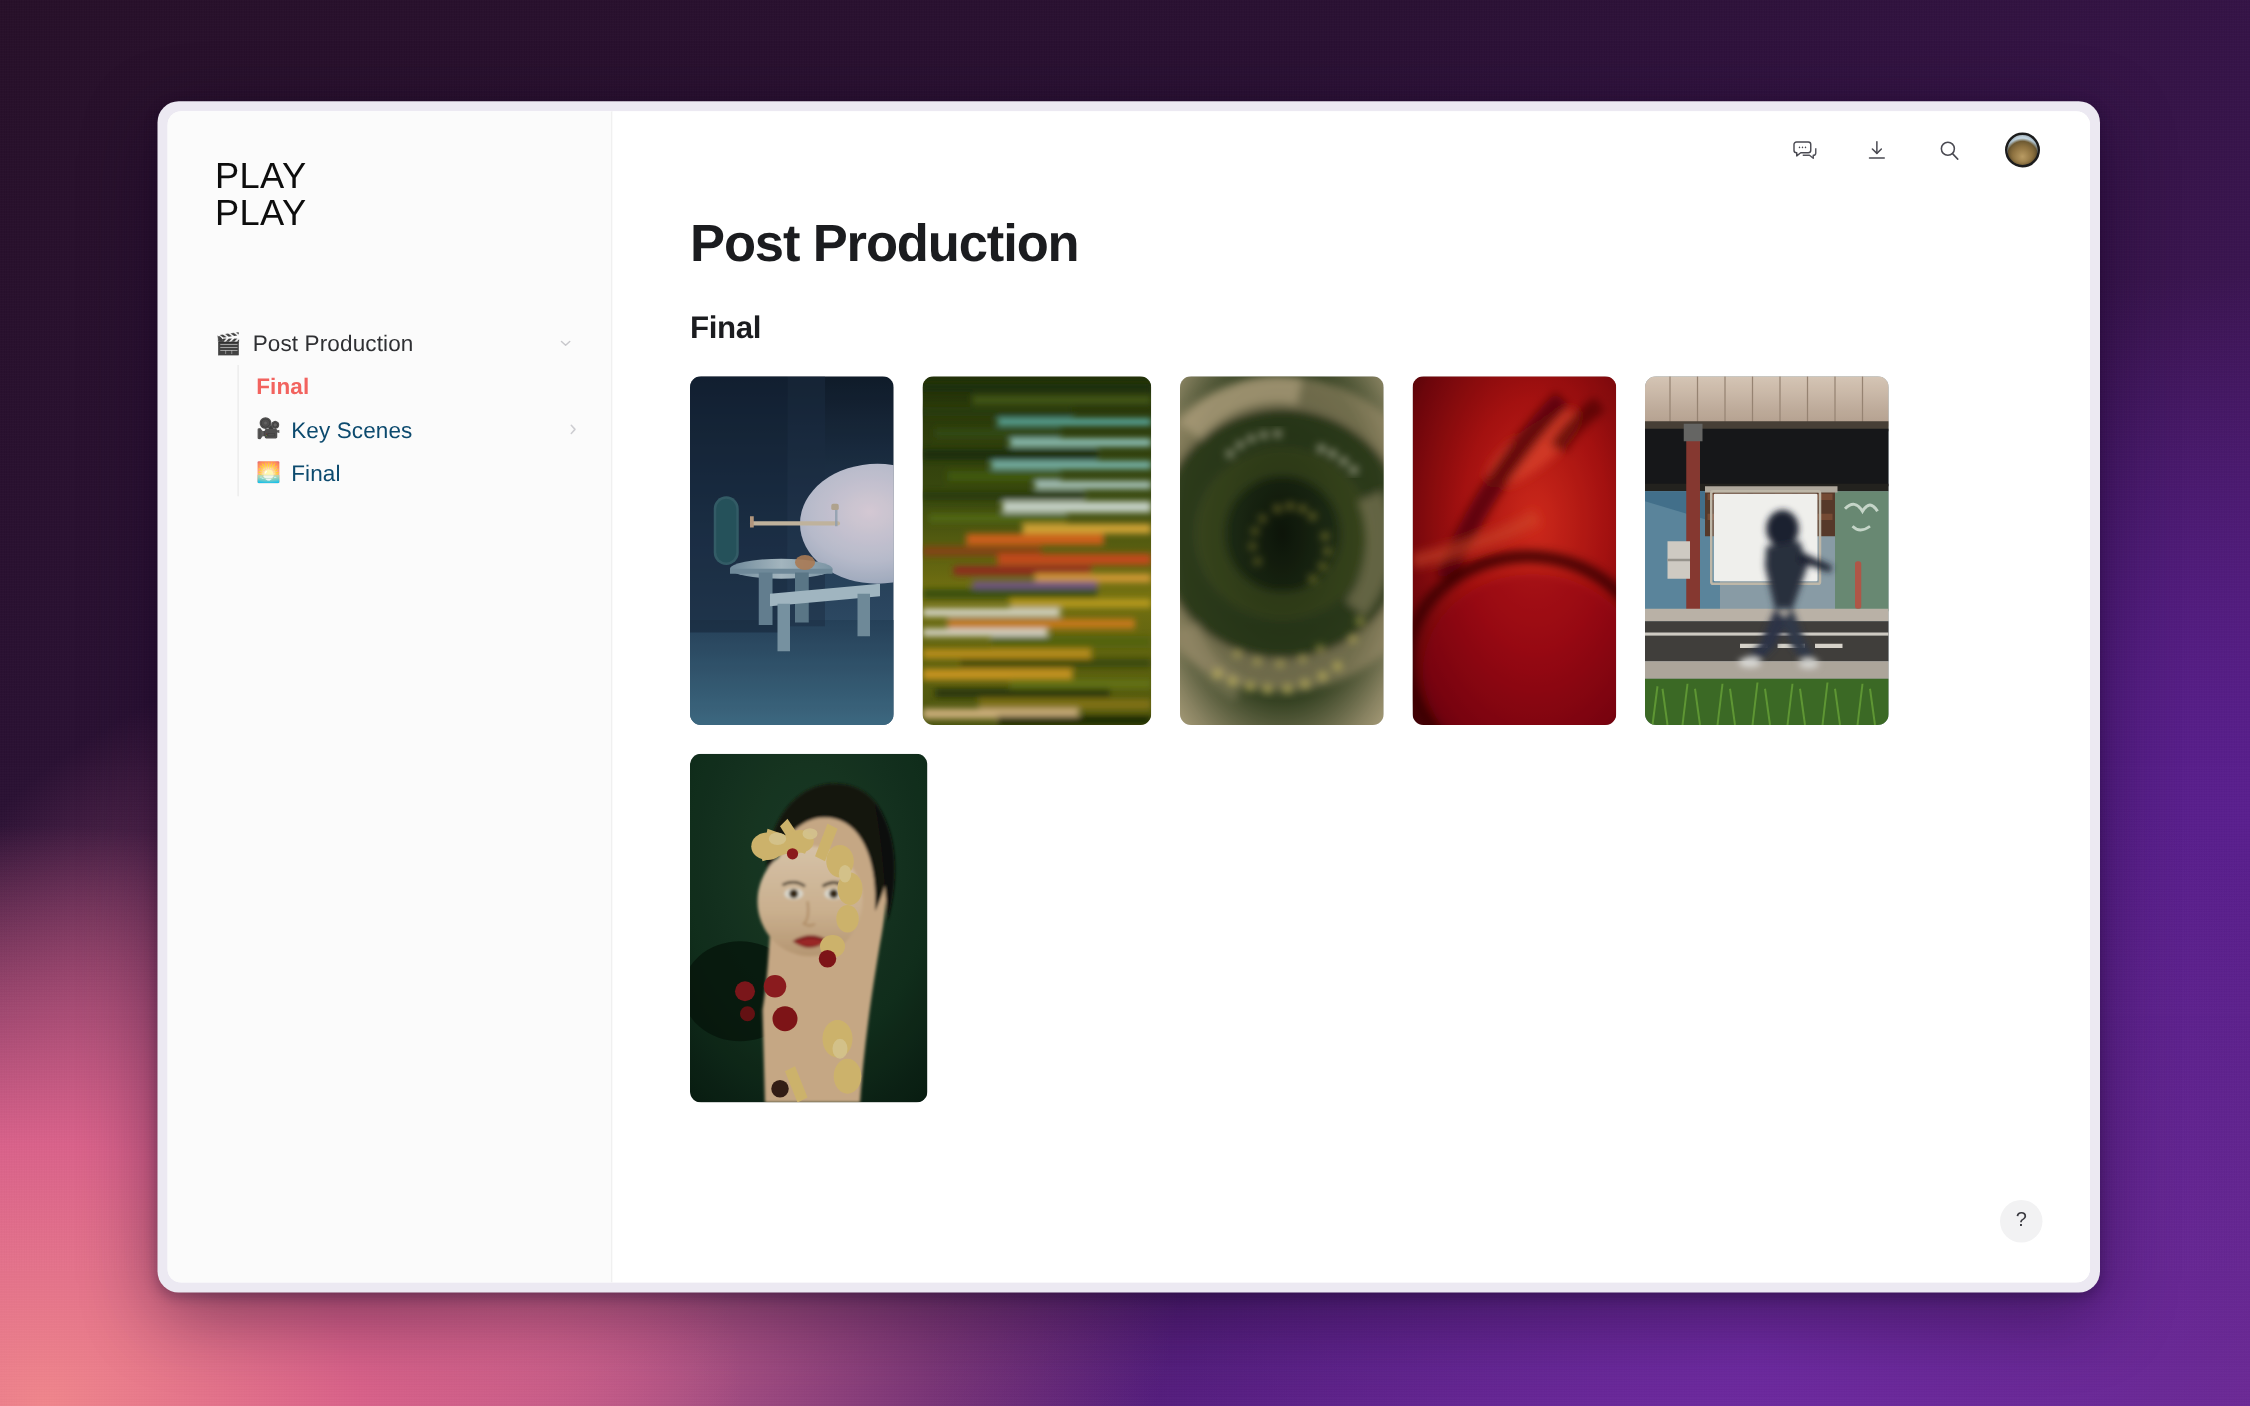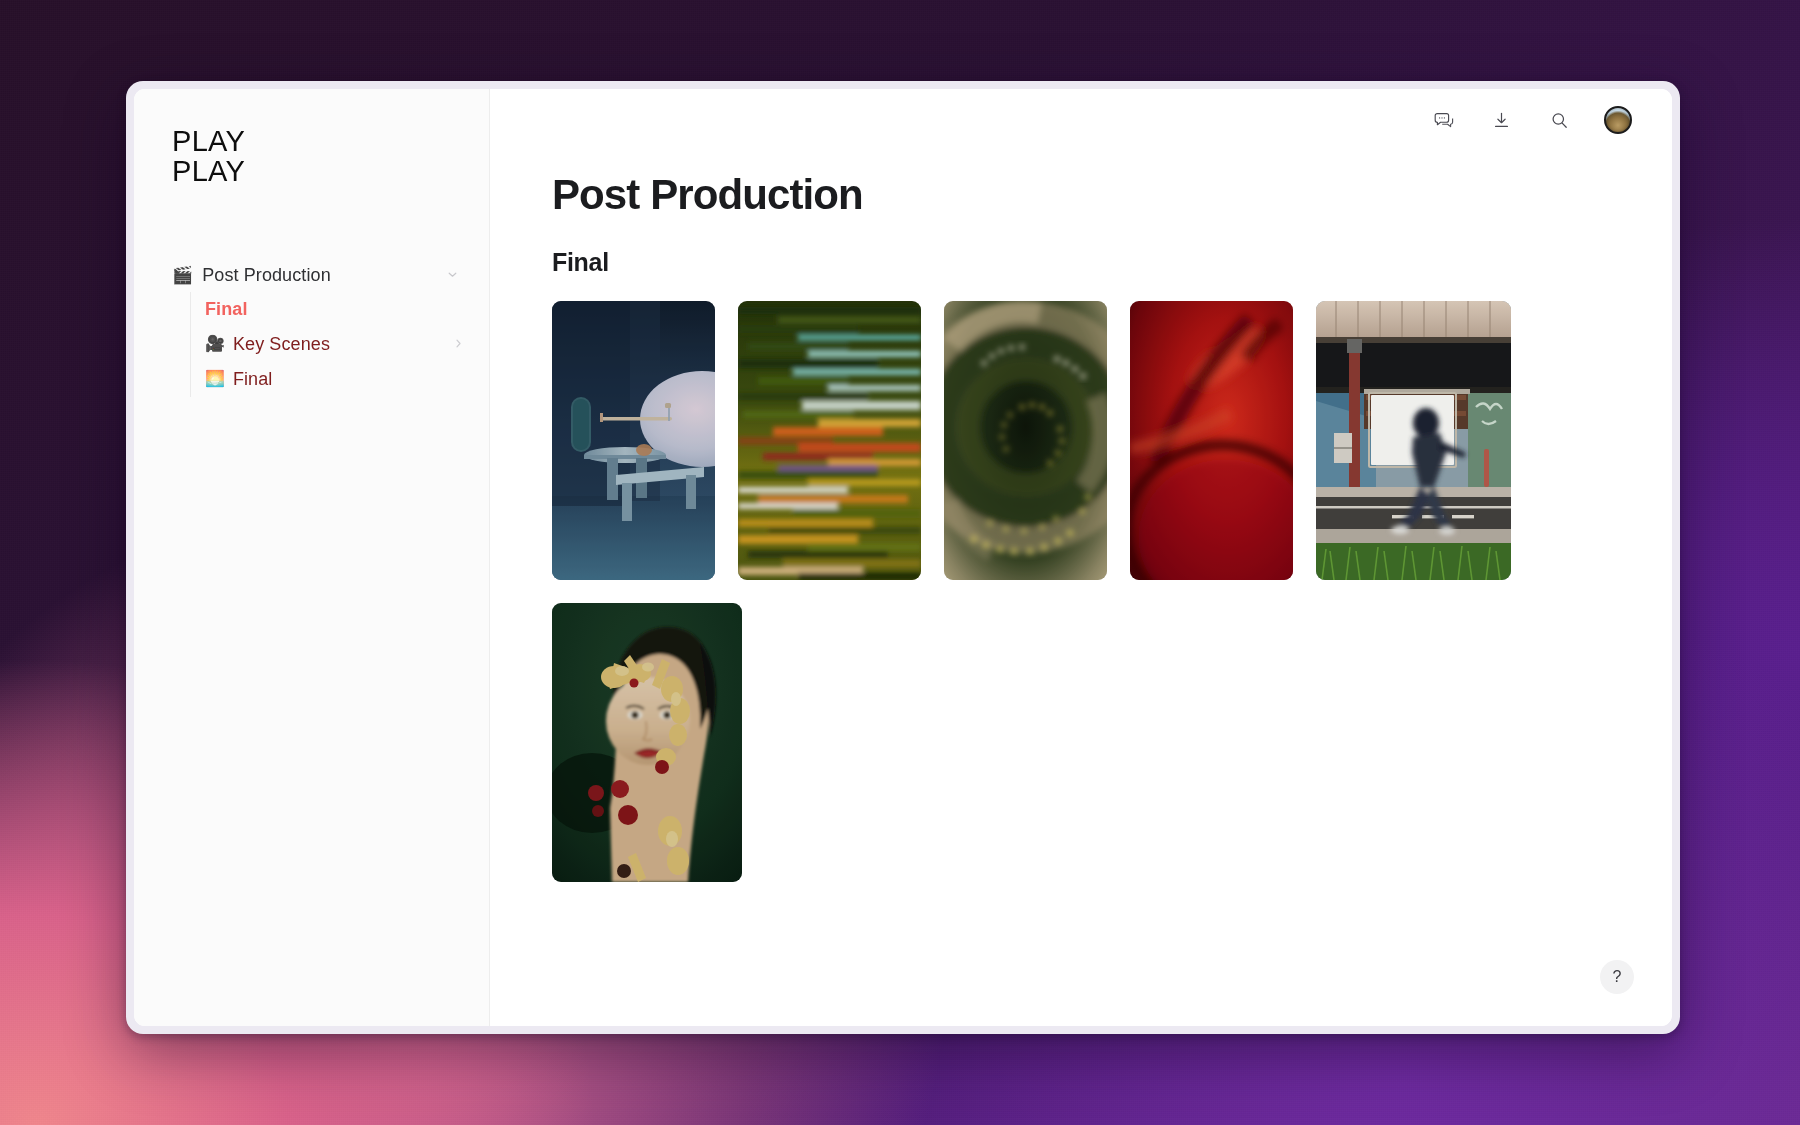--- a/index.html
+++ b/index.html
@@ -107,21 +107,21 @@
   .nav-child {
     display: flex;
     align-items: center;
     gap: 8px;
     padding: 7px 24px 7px 0;
     cursor: pointer;
   }
   .nav-child .ico { font-size: 16px; line-height: 1; }
   .nav-child .lbl {
     font-size: 18px;
-    color: #7f1d1d;
+    color: #0c4a6e;
     letter-spacing: .1px;
   }
   .nav-child.active .lbl {
     color: #f2635f;
     font-weight: 700;
   }
   .nav-child .chev {
     margin-left: auto;
     color: #cdcdd1;
     font-size: 13px;

